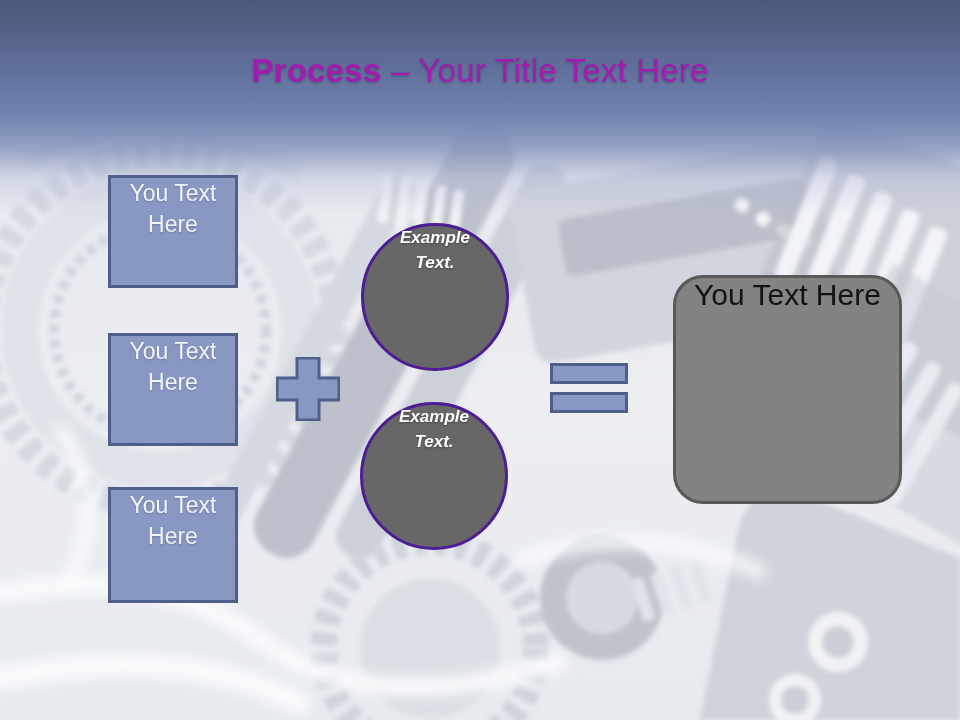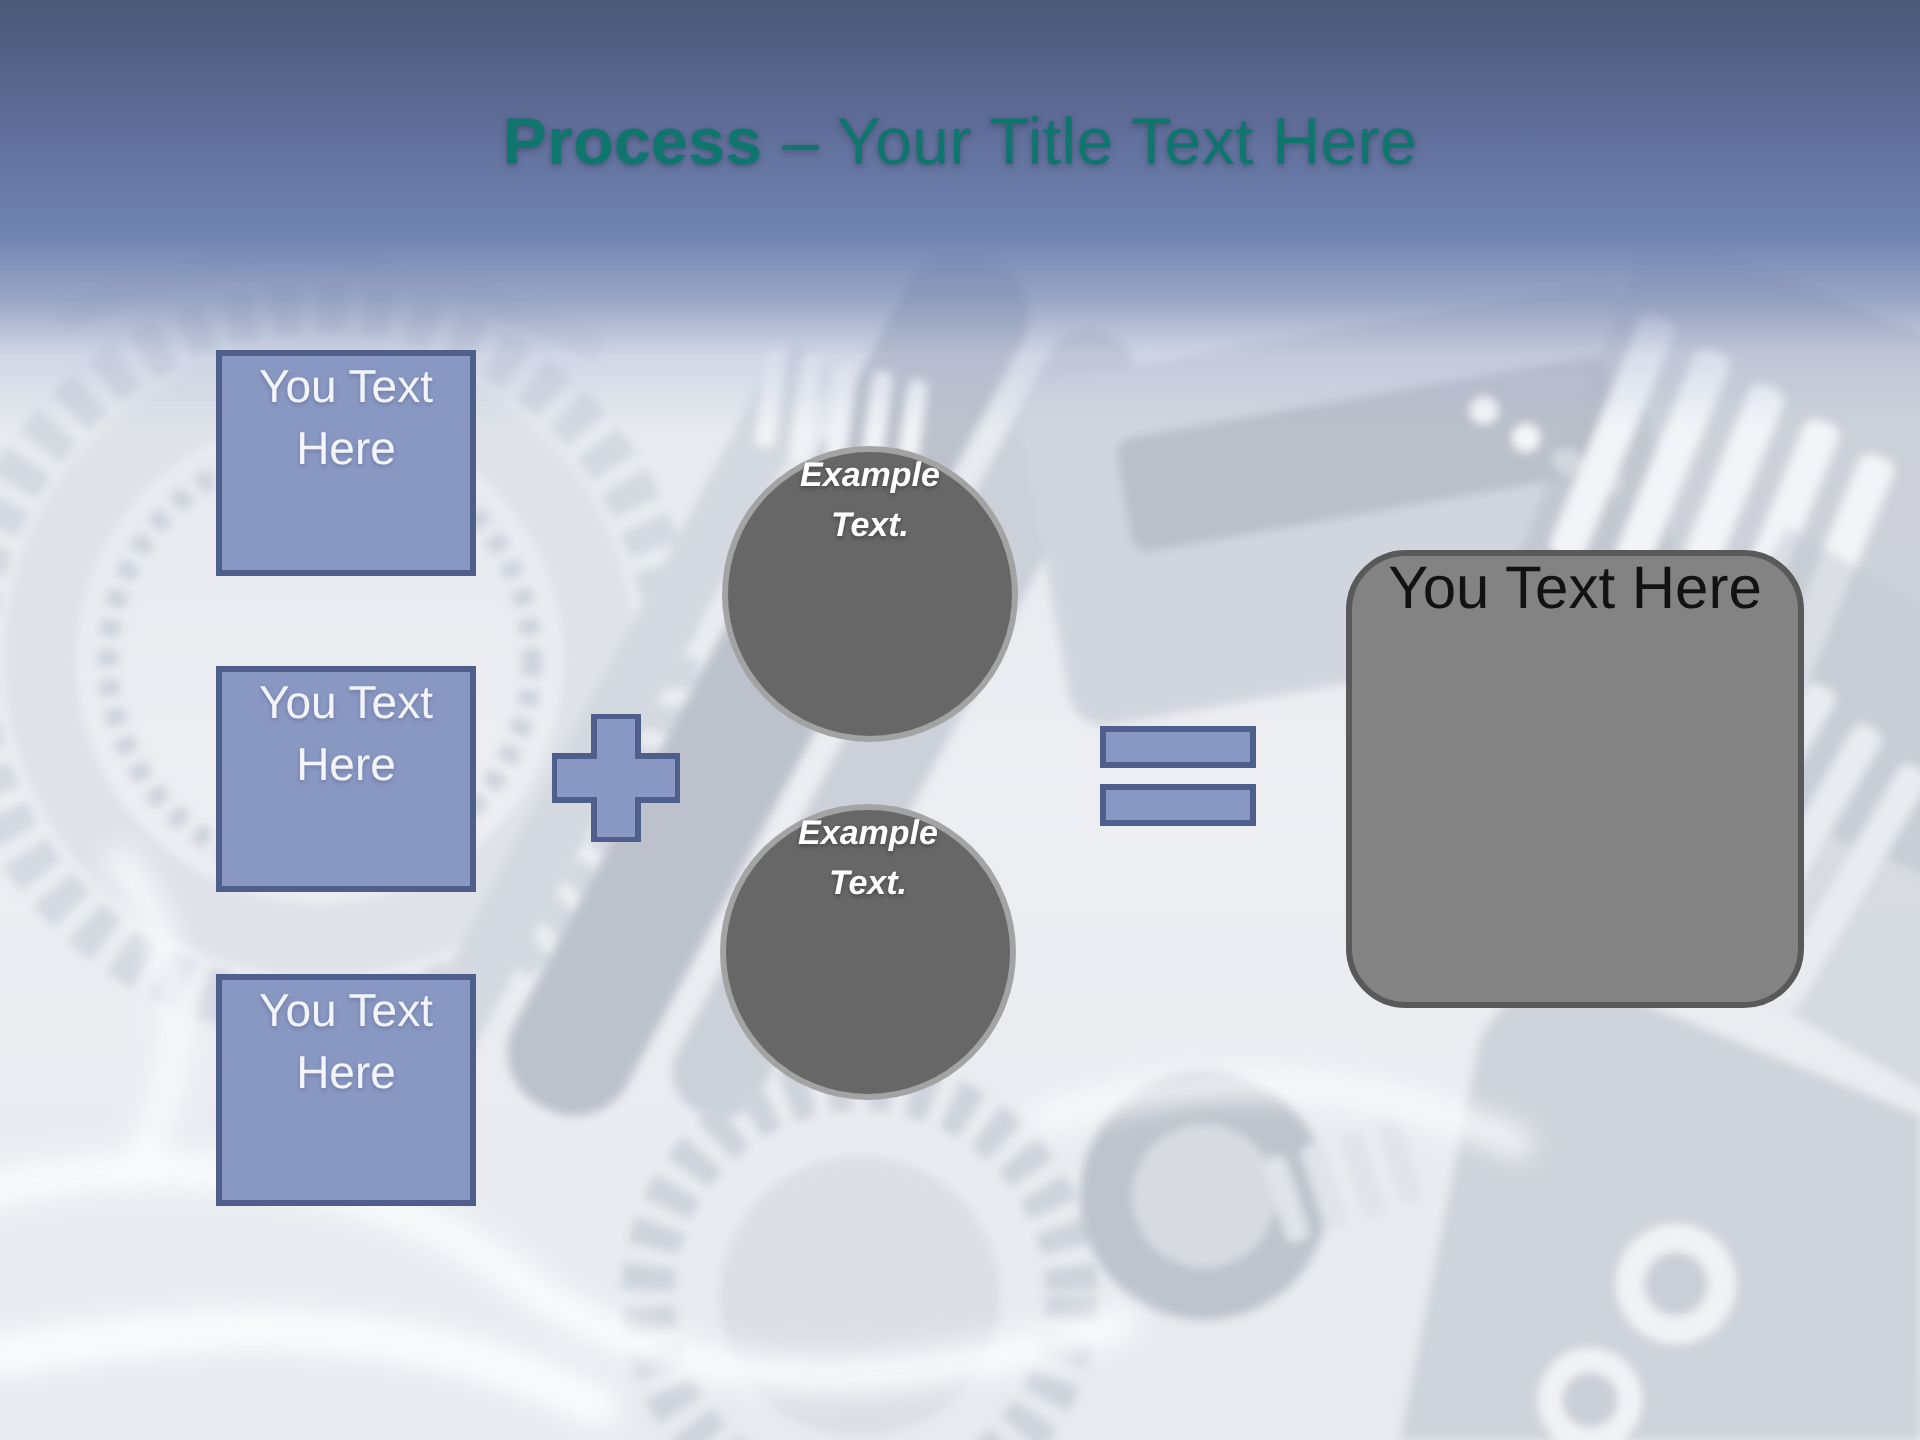--- a/index.html
+++ b/index.html
@@ -15,40 +15,40 @@
       #4b5878 0px,
       #5e6c97 60px,
       #7184b2 118px,
       rgba(129,143,183,0.75) 150px,
       rgba(170,180,212,0.35) 178px,
       rgba(210,216,234,0) 214px);
     pointer-events:none;
   }
   .slide-title{
     position:absolute;left:0;top:52px;width:960px;z-index:2;
-    text-align:center;color:#0f766e;font-size:33px;letter-spacing:0.2px;
+    text-align:center;color:#a21caf;font-size:33px;letter-spacing:0.2px;
     text-shadow:0 1px 3px rgba(20,28,50,0.35);
     white-space:nowrap;
   }
   .slide-title .t-bold{font-weight:700;margin-right:0.30em;}
   .slide-title .t-rest{font-weight:400;}
   .shape{position:absolute;z-index:3;box-sizing:border-box;display:flex;align-items:flex-start;justify-content:center;text-align:center;}
   .pbox{
     width:130px;background:#8997c3;border:3px solid #4f5f8b;
     color:#f2f4fa;font-size:23px;line-height:1.35;
     text-shadow:0 1px 2px rgba(30,40,70,0.25);
   }
   .pbox-1{left:108px;top:175px;height:113px;}
   .pbox-2{left:108px;top:333px;height:113px;}
   .pbox-3{left:108px;top:487px;height:116px;}
   .pbox .lbl{width:112px;}
   .plus-wrap{left:276px;top:357px;width:64px;height:64px;}
   .pcircle{
     width:148px;height:148px;border-radius:50%;
-    background:#676767;border:3px solid #a3a3a3;
+    background:#676767;border:3px solid #4c1d95;
     color:#ffffff;font-size:17px;font-weight:700;font-style:italic;line-height:1.45;
     text-shadow:0 1px 2px rgba(0,0,0,0.35);
   }
   .pcircle-1{left:361px;top:223px;}
   .pcircle-2{left:360px;top:402px;}
   .pcircle .lbl{width:90px;}
   .equals-wrap{left:550px;top:363px;width:78px;flex-direction:column;align-items:stretch;}
   .equals-bar{
     height:21px;background:#8997c3;border:3px solid #4f5f8b;box-sizing:border-box;
   }

